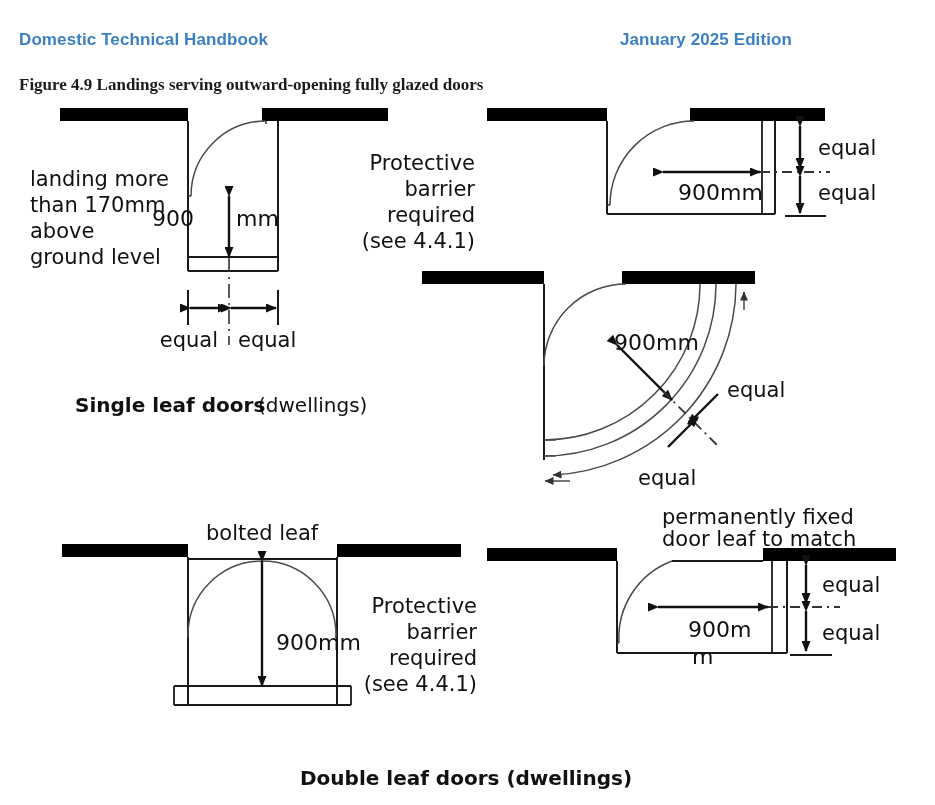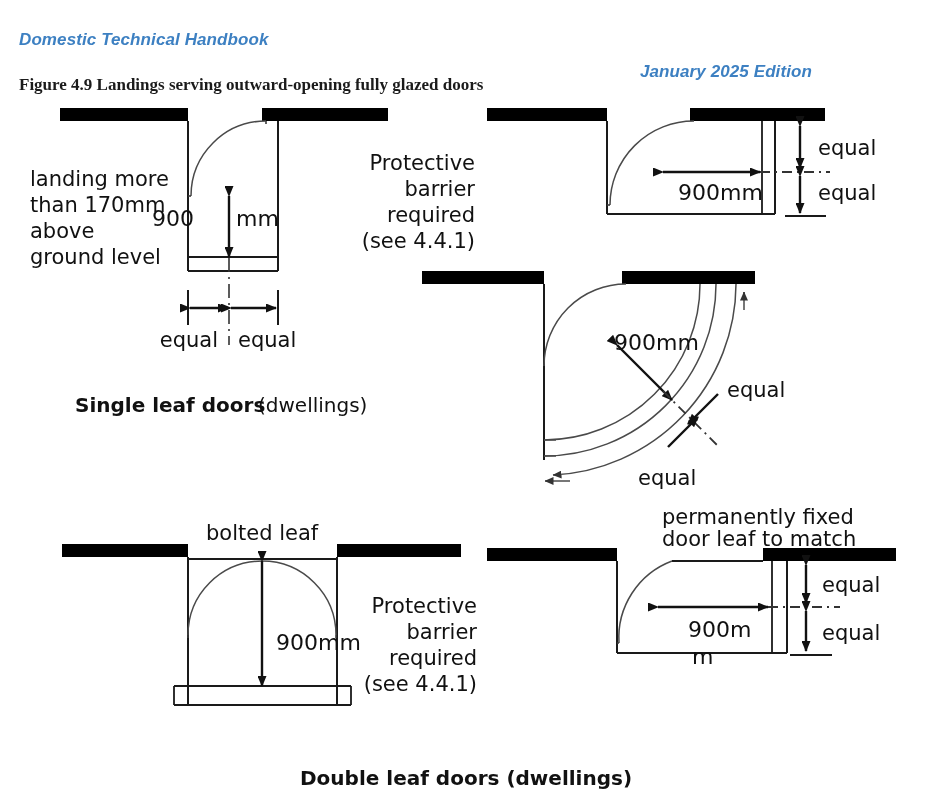--- a/index.html
+++ b/index.html
@@ -2,30 +2,30 @@
 <html><head>
 <meta charset="utf-8">
 <style>
   html,body{margin:0;padding:0;}
   body{
     width:935px;height:805px;background:#ffffff;
     font-family:"DejaVu Sans","Liberation Sans",sans-serif;
     position:relative;overflow:hidden;
   }
   .hdr{
-    position:absolute;left:0;top:30px;width:840px;height:26px;font-style:italic;
+    position:absolute;left:0;top:30px;width:840px;height:26px;
   }
   .hdr-left,.hdr-right{
     position:absolute;top:0;
     font-family:"Liberation Sans",sans-serif;
     font-size:17px;font-weight:600;letter-spacing:.1px;
     color:#3d80c2;white-space:nowrap;
   }
   .hdr-left{left:19px;}
-  .hdr-right{right:28px;margin-top:32px;}
+  .hdr-right{right:48px;}
   .figtitle{
     position:absolute;left:19px;top:75px;
     font-family:Liberation Serif, serif;
     font-size:17px;font-weight:bold;color:#1b1b1b;white-space:nowrap;
   }
   .stage{position:absolute;left:0;top:0;width:935px;height:805px;}
   svg{display:block;}
   text{
     font-family:"DejaVu Sans","Liberation Sans",sans-serif;
     fill:#111111;

